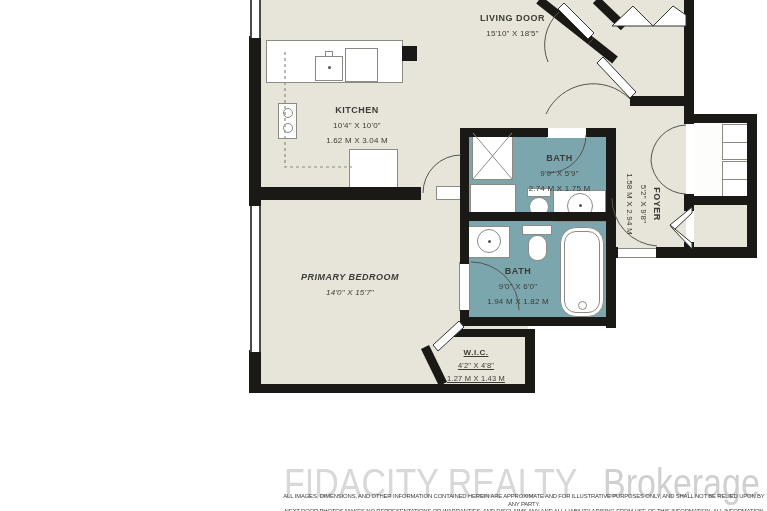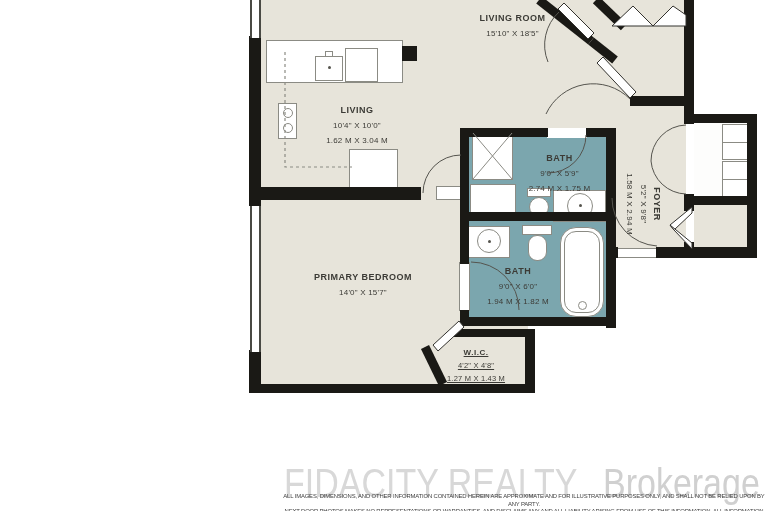--- a/index.html
+++ b/index.html
@@ -138,43 +138,43 @@
     <path d="M612,198 A48,48 0 0 0 657,246" stroke="#55544e" stroke-width="1" fill="none"></path>
 
     <path d="M425,347 L443,384" stroke="#1a1915" stroke-width="9"></path>
     <polygon points="433,345 459,321 464,327 438,351" fill="#ffffff" stroke="#33322e" stroke-width="1"></polygon>
 
     <polygon points="692,207 670,225 674,230 692,213" fill="#ffffff" stroke="#33322e" stroke-width="1"></polygon>
     <polygon points="670,225 674,230 692,249 692,243" fill="#ffffff" stroke="#33322e" stroke-width="1"></polygon>
   </svg>
 
   <div class="room-label" style="left:425px;top:12px;width:175px;">
-    <div class="room-name">LIVING ROOM</div>
+    <div class="room-name">LIVING DOOR</div>
     <div class="room-dim">15'10" X 18'5"</div>
   </div>
 
   <div class="room-label" style="left:298px;top:104px;width:118px;">
-    <div class="room-name">LIVING</div>
+    <div class="room-name">KITCHEN</div>
     <div class="room-dim">10'4" X 10'0"</div>
     <div class="room-dim">1.62 M X 3.04 M</div>
   </div>
 
   <div class="room-label" style="left:502px;top:152px;width:115px;">
     <div class="room-name">BATH</div>
     <div class="room-dim">9'0" X 5'9"</div>
     <div class="room-dim">2.74 M X 1.75 M</div>
   </div>
 
   <div class="room-label" style="left:453px;top:265px;width:130px;">
     <div class="room-name">BATH</div>
     <div class="room-dim">9'0" X 6'0"</div>
     <div class="room-dim">1.94 M X 1.82 M</div>
   </div>
 
-  <div class="room-label" style="left:277px;top:271px;width:172px;">
+  <div class="room-label" style="left:264px;top:271px;width:172px;font-style:italic;">
     <div class="room-name">PRIMARY BEDROOM</div>
     <div class="room-dim">14'0" X 15'7"</div>
   </div>
 
   <div class="room-label small" style="left:430px;top:347px;width:92px;line-height:12px;text-decoration:underline;">
     <div class="room-name">W.I.C.</div>
     <div class="room-dim">4'2" X 4'8"</div>
     <div class="room-dim">1.27 M X 1.43 M</div>
   </div>
 

